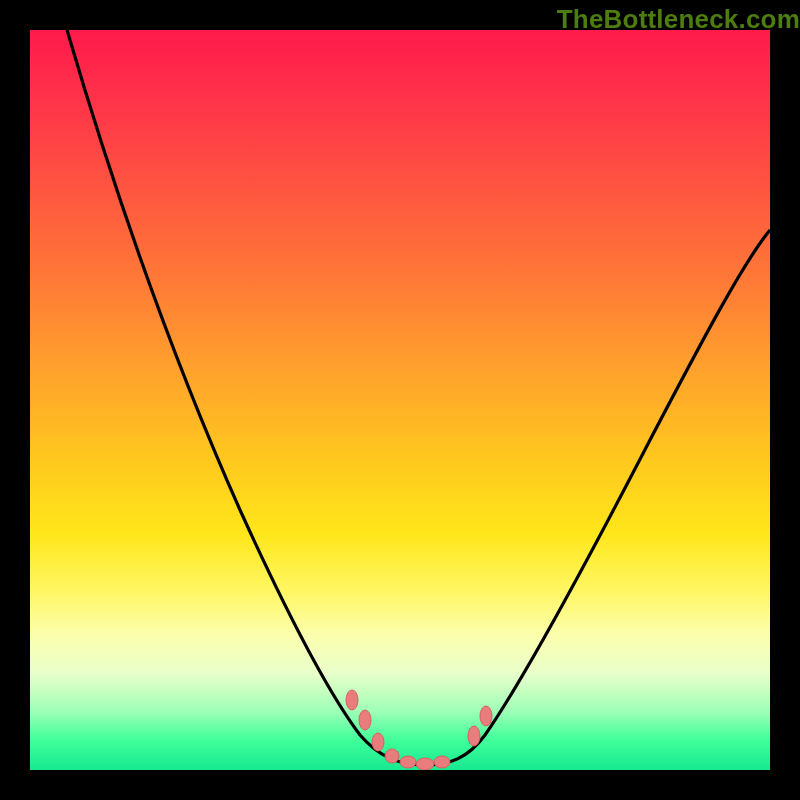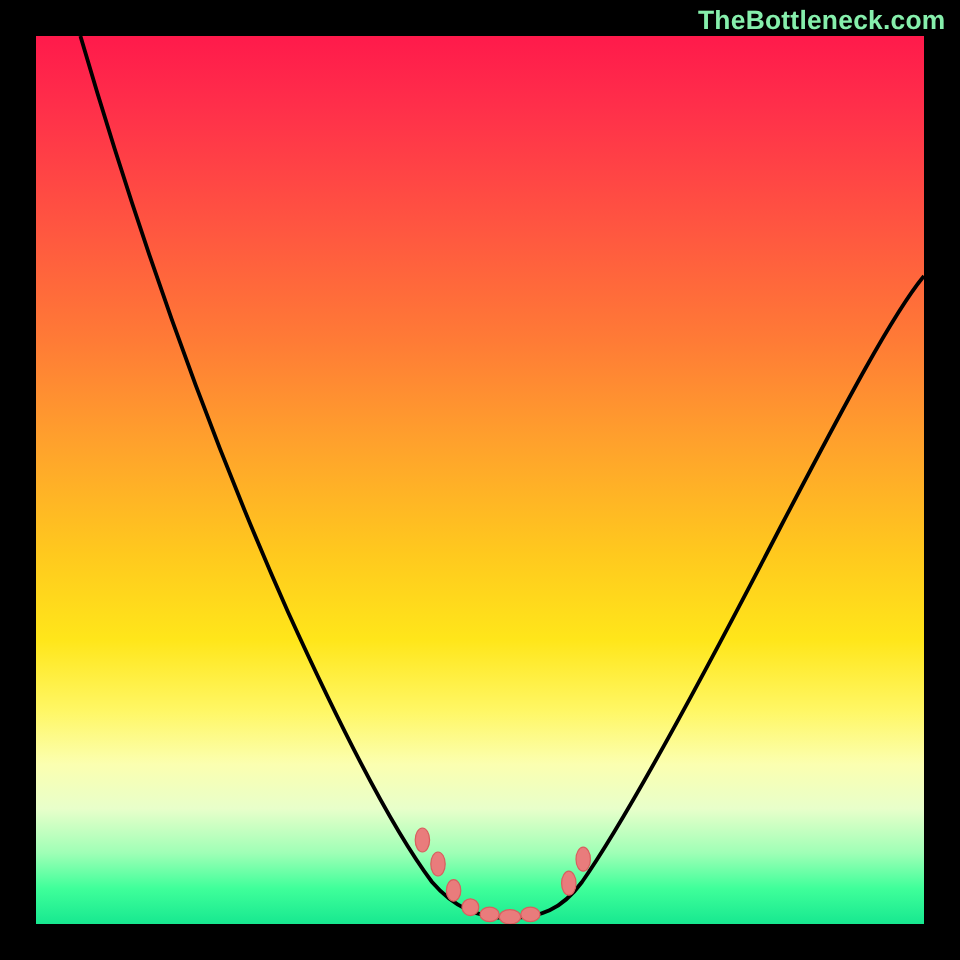--- a/index.html
+++ b/index.html
@@ -39,23 +39,23 @@
       #fbffb0 82%,
       #e8ffca 87%,
       #9fffb6 92%,
       #3fff9a 96%,
       #17e890 100%
     );
   }
   .watermark {
     position: absolute;
     top: 4px;
-    right: 12px;
-    color: #86efac;
-    font-size: 22px;
+    right: 0;
+    color: #4d7c0f;
+    font-size: 26px;
     font-weight: 600;
     letter-spacing: 0.2px;
     user-select: none;
   }
   svg.curve {
     position: absolute;
     top: 0;
     left: 0;
     width: 740px;
     height: 740px;

